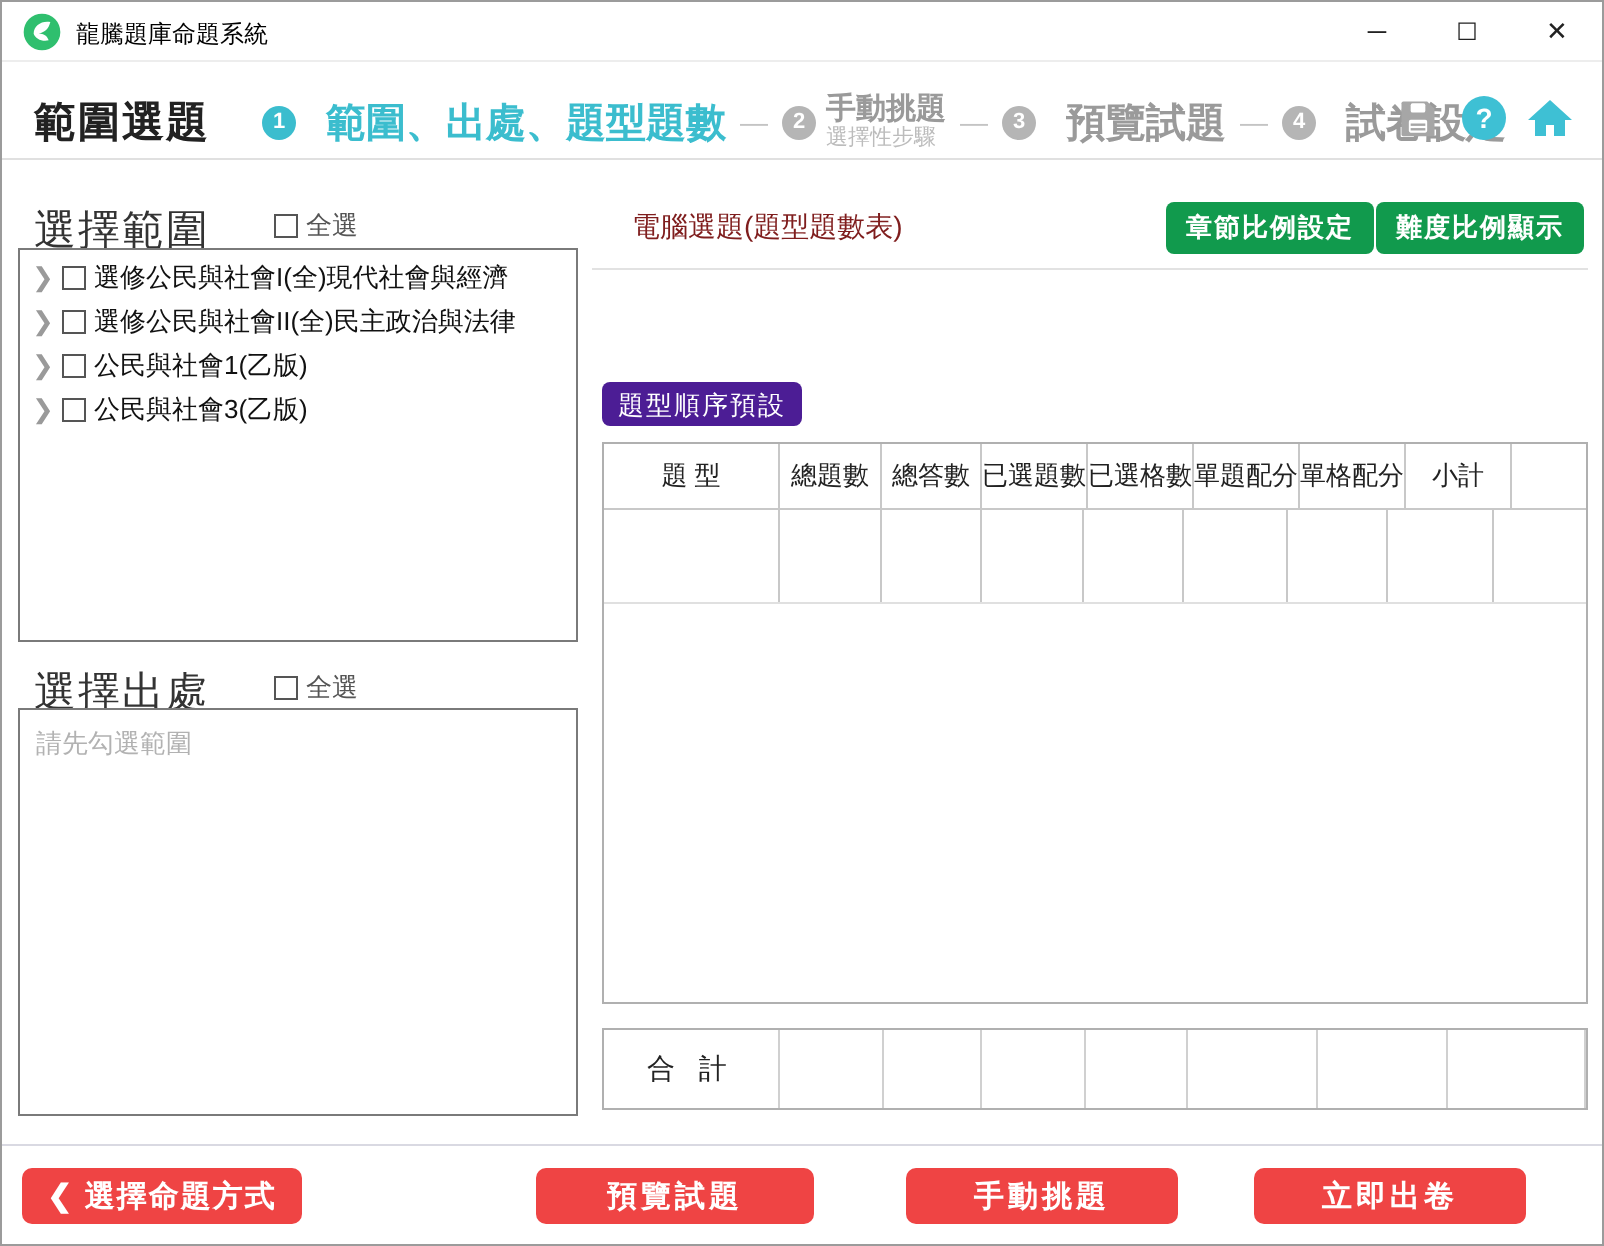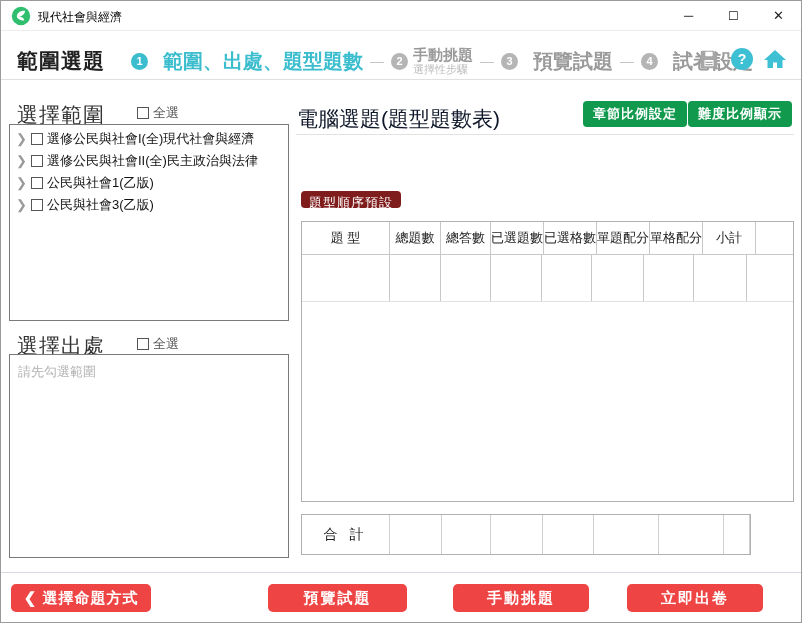--- a/index.html
+++ b/index.html
@@ -41,35 +41,35 @@
   .cbx { width:12px; height:12px; border:1px solid #555; background:#fff; display:inline-block; }
   .selall span.lbl { font-size:13px; color:#555; margin-left:4px; }
   .tree-box { position:absolute; left:8px; top:123px; width:280px; height:197px; border:1px solid #7a7a7a; background:#fff; overflow:hidden; }
   .tree-item { display:flex; align-items:center; height:22px; padding-left:5px; cursor:pointer; }
   .chev { color:#9a9a9a; font-size:13px; width:13px; flex:0 0 13px; text-align:center; cursor:pointer; line-height:22px; }
   .tree-item .cbx { margin:0 4px 0 3px; flex:0 0 12px; }
   .tree-item .t-label { font-size:13px; color:#111; white-space:nowrap; }
   .src-box { position:absolute; left:8px; top:353px; width:280px; height:204px; border:1px solid #7a7a7a; background:#fff; }
   .src-placeholder { font-size:13px; color:#b2b2b2; padding:8px 0 0 8px; }
   
-  .r-title { position:absolute; left:296px; top:104px; font-size:21px; color:#0f172a; }
+  .r-title { position:absolute; left:315px; top:104px; font-size:14px; color:#7f1d1d; }
   .gbtn { position:absolute; top:100px; height:26px; background:#119a4d; color:#fff; font-size:13px; font-weight:bold; border:none; border-radius:4px; padding:0 10px; cursor:pointer; font-family:"Liberation Sans", sans-serif; letter-spacing:1px; }
   .gbtn.chapter { right:114px; }
   .gbtn.difficulty { right:9px; }
   .r-divider { position:absolute; left:295px; top:133px; width:498px; height:1px; background:#e2e2e2; }
-  .order-badge { position:absolute; left:300px; top:190px; height:17px; background:#7f1d1d; color:#fff; font-size:13px; line-height:23px; padding:0 8px; border-radius:4px; letter-spacing:1px; cursor:pointer; }
+  .order-badge { position:absolute; left:300px; top:190px; height:22px; background:#4c1d95; color:#fff; font-size:13px; line-height:23px; padding:0 8px; border-radius:4px; letter-spacing:1px; cursor:pointer; }
   .qtable { position:absolute; left:300px; top:220px; width:493px; height:281px; border:1px solid #b0b0b0; background:#fff; }
   .thead { display:flex; height:33px; border-bottom:1px solid #c8c8c8;text-align:center; }
   .thead .cell { border-right:1px solid #c8c8c8; display:flex; align-items:center; justify-content:center; font-size:13px; color:#222; white-space:nowrap; overflow:visible; }
   .trow { display:flex; height:47px; border-bottom:1px solid #e0e0e0; }
   .trow .cell { border-right:1px solid #c8c8c8; }
   .cell:last-child { border-right:none; }
   .c0{flex:0 0 88px;} .c1{flex:0 0 51px;} .c2{flex:0 0 50px;} .c3{flex:0 0 51px;}
   .c4{flex:0 0 50px;} .c5{flex:0 0 52px;} .c6{flex:0 0 50px;} .c7{flex:0 0 53px;} .c8{flex:1;}
-  .total-box { position:absolute; left:300px; top:513px; width:450px; height:41px; border:1px solid #b0b0b0; background:#fff; display:flex; }
+  .total-box { position:absolute; left:300px; top:513px; width:493px; height:41px; border:1px solid #b0b0b0; background:#fff; display:flex; }
   .total-box .cell { border-right:1px solid #d0d0d0; display:flex; align-items:center; justify-content:center; font-size:14px; color:#222; letter-spacing:4px; }
   .t0{flex:0 0 88px;} .t1{flex:0 0 52px;} .t2{flex:0 0 49px;} .t3{flex:0 0 52px;}
   .t4{flex:0 0 51px;} .t5{flex:0 0 65px;} .t6{flex:0 0 65px;} .t7{flex:1;}
   
   .footer-line { position:absolute; left:0; top:571px; width:100%; height:1px; background:#d9d9e2; }
   .fbtn { position:absolute; top:583px; height:28px; background:#ef4444; color:#fff; font-size:15px; font-weight:bold; border:none; border-radius:5px; cursor:pointer; font-family:"Liberation Sans", sans-serif; letter-spacing:2px; }
   .fbtn.back { left:10px; width:140px; letter-spacing:1px; }
   .fbtn.preview { left:267px; width:139px; }
   .fbtn.manual { left:452px; width:136px; }
   .fbtn.generate { left:626px; width:136px; }
@@ -77,21 +77,21 @@
 </head>
 <body>
 
 <div class="window">
 
   <div class="titlebar">
     <svg class="logo" viewBox="0 0 24 24">
       <circle cx="12" cy="12" r="11" fill="#2fbf6e"></circle>
       <path d="M7 13 C7 8 12 5 17 6 C16 10 14 12 10 13 C13 13 15 14 16 17 C12 18 8 16 7 13 Z" fill="#ffffff"></path>
     </svg>
-    <span class="apptitle">現代社會與經濟</span>
+    <span class="apptitle">龍騰題庫命題系統</span>
     <div class="winctl min">─</div>
     <div class="winctl max">☐</div>
     <div class="winctl cls">✕</div>
   </div>
 
   <div class="header">
     <div class="page-title">範圍選題</div>
     <div class="steps">
       <div class="step active">
         <div class="step-circle">1</div>

